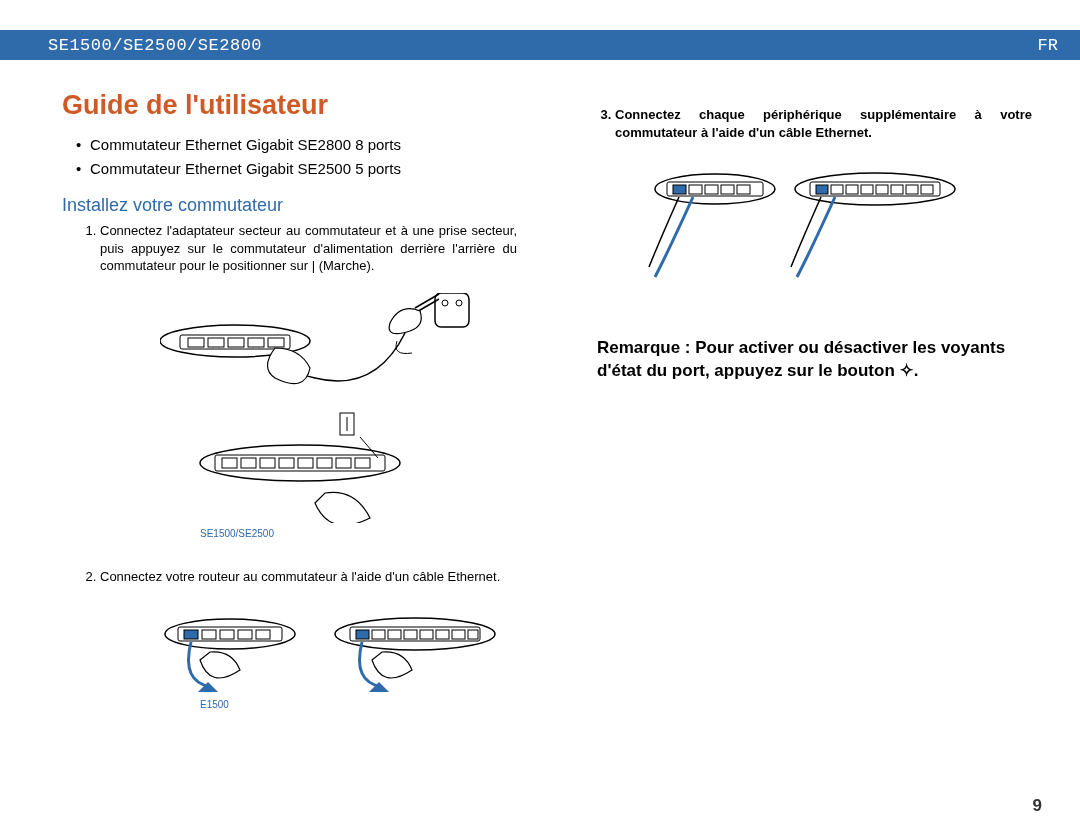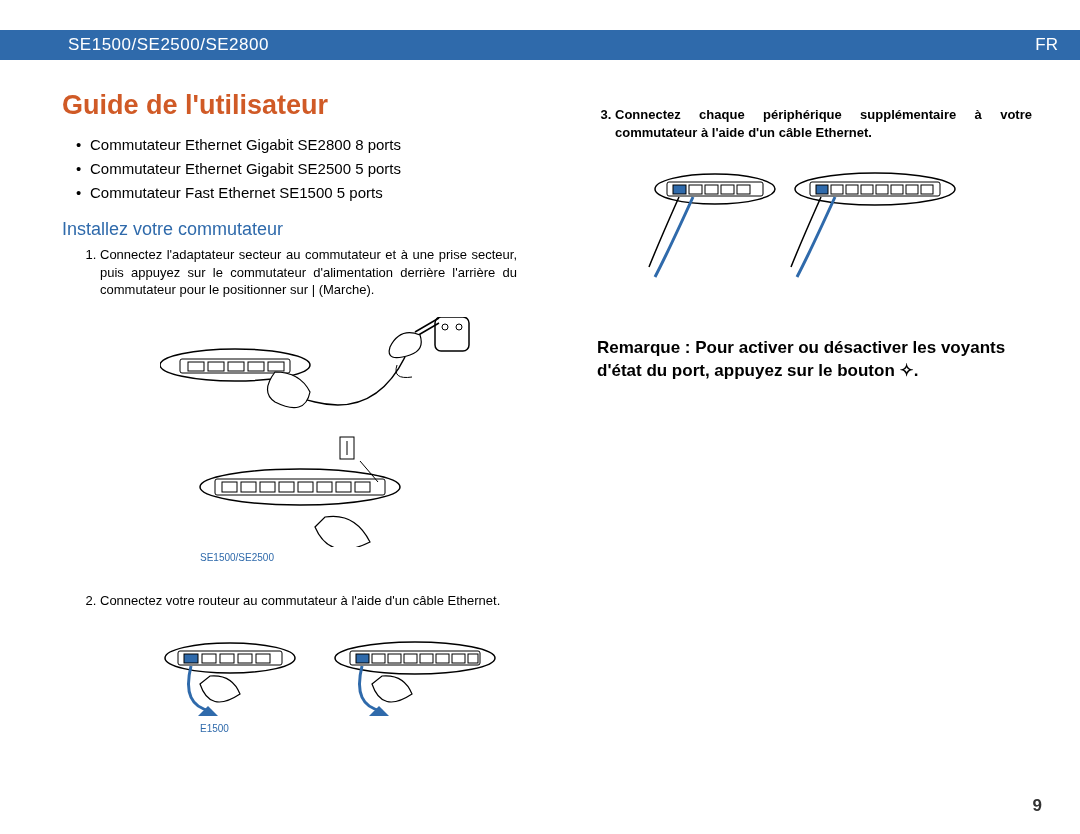--- a/index.html
+++ b/index.html
@@ -11,23 +11,24 @@
     position: relative;
     color: #000;
   }
   .header {
     background: #2f6aab;
     color: #fff;
     height: 30px;
     display: flex;
     justify-content: space-between;
     align-items: center;
-    padding: 0 22px 0 68px;
+    padding: 0 22px 0 48px;
     font-size: 17px;
     margin-top: 30px;
+    font-family: Liberation Mono, monospace;
   }
   .header-left { font-weight: 400; letter-spacing: 0.5px; }
   .header-right { font-weight: 400; }
   .page {
     display: flex;
     padding: 30px 38px 0 62px;
     gap: 50px;
   }
   .col { flex: 1; }
   h1 {
@@ -101,21 +102,20 @@
   <span class="header-left">SE1500/SE2500/SE2800</span>
   <span class="header-right">FR</span>
 </div>
 
 <div class="page">
   <div class="col">
     <h1>Guide de l'utilisateur</h1>
     <ul class="products">
       <li>Commutateur Ethernet Gigabit SE2800 8 ports</li>
       <li>Commutateur Ethernet Gigabit SE2500 5 ports</li>
-      <li>Commutateur Fast Ethernet SE1500 5 ports</li>
     </ul>
     <h2>Installez votre commutateur</h2>
     <ol class="steps">
       <li>
         <span class="step-text">Connectez l'adaptateur secteur au commutateur et à une prise secteur, puis appuyez sur le commutateur d'alimentation derrière l'arrière du commutateur pour le positionner sur | (Marche).</span>
         <div class="figure">
           <svg width="320" height="230" viewBox="0 0 320 230">
 
             <rect x="275" y="0" width="34" height="34" rx="6" fill="none" stroke="#000" stroke-width="1.5"></rect>
             <circle cx="285" cy="10" r="3" fill="none" stroke="#000"></circle>

